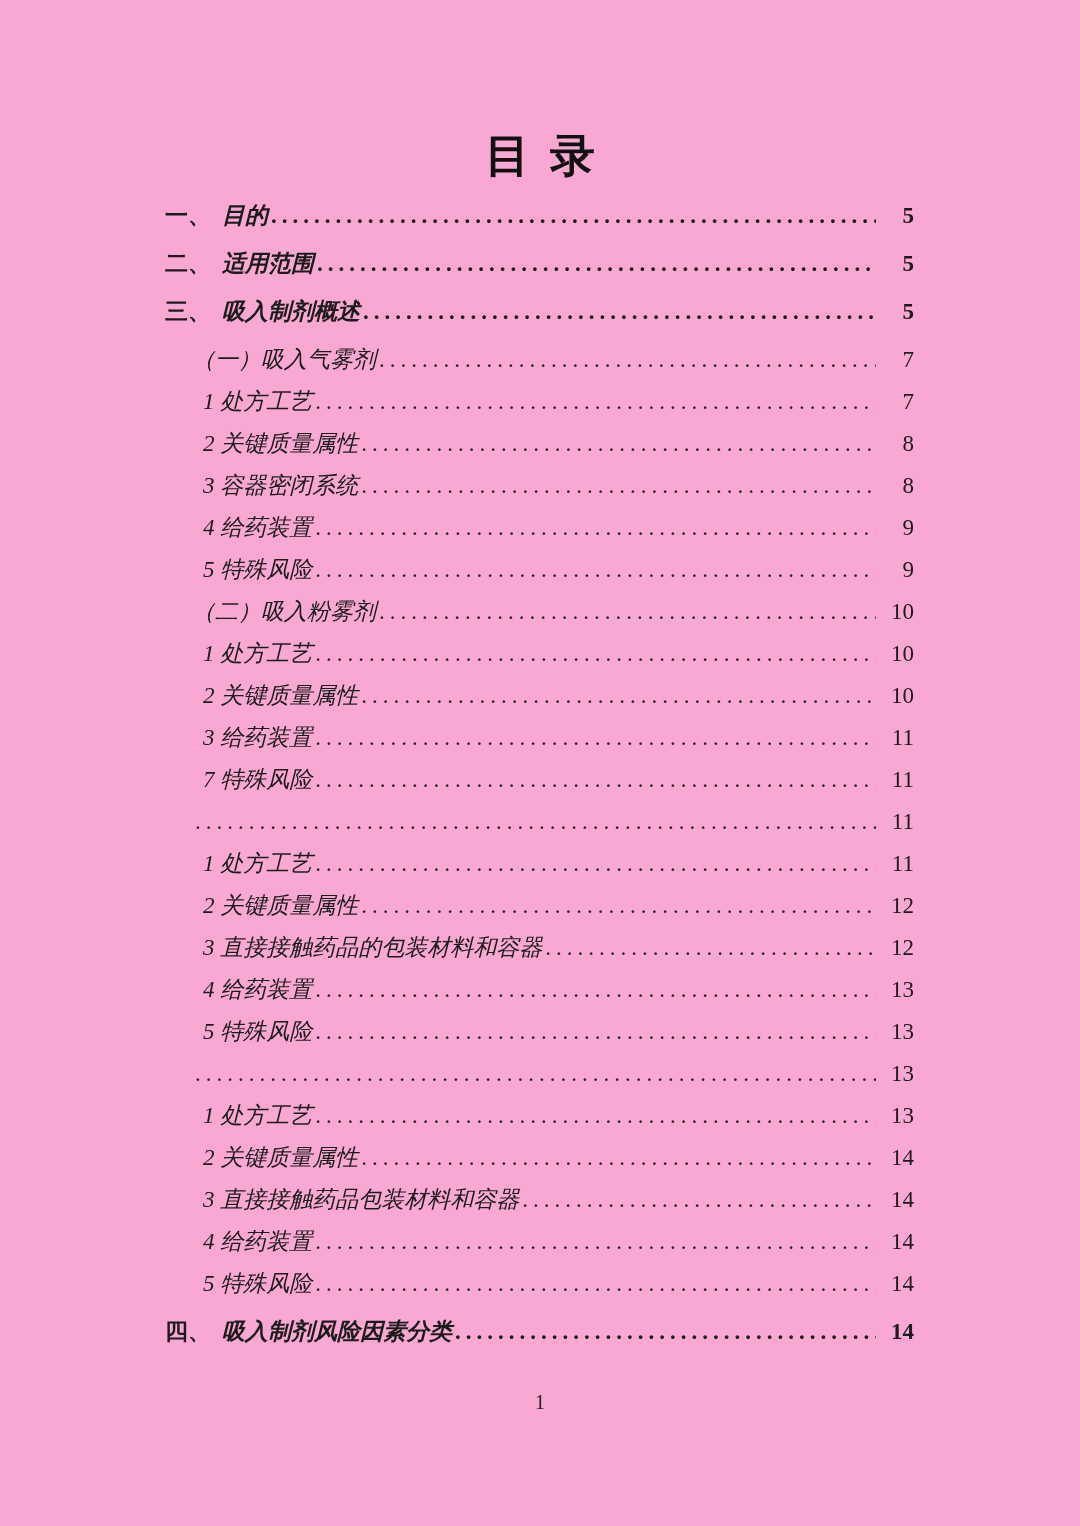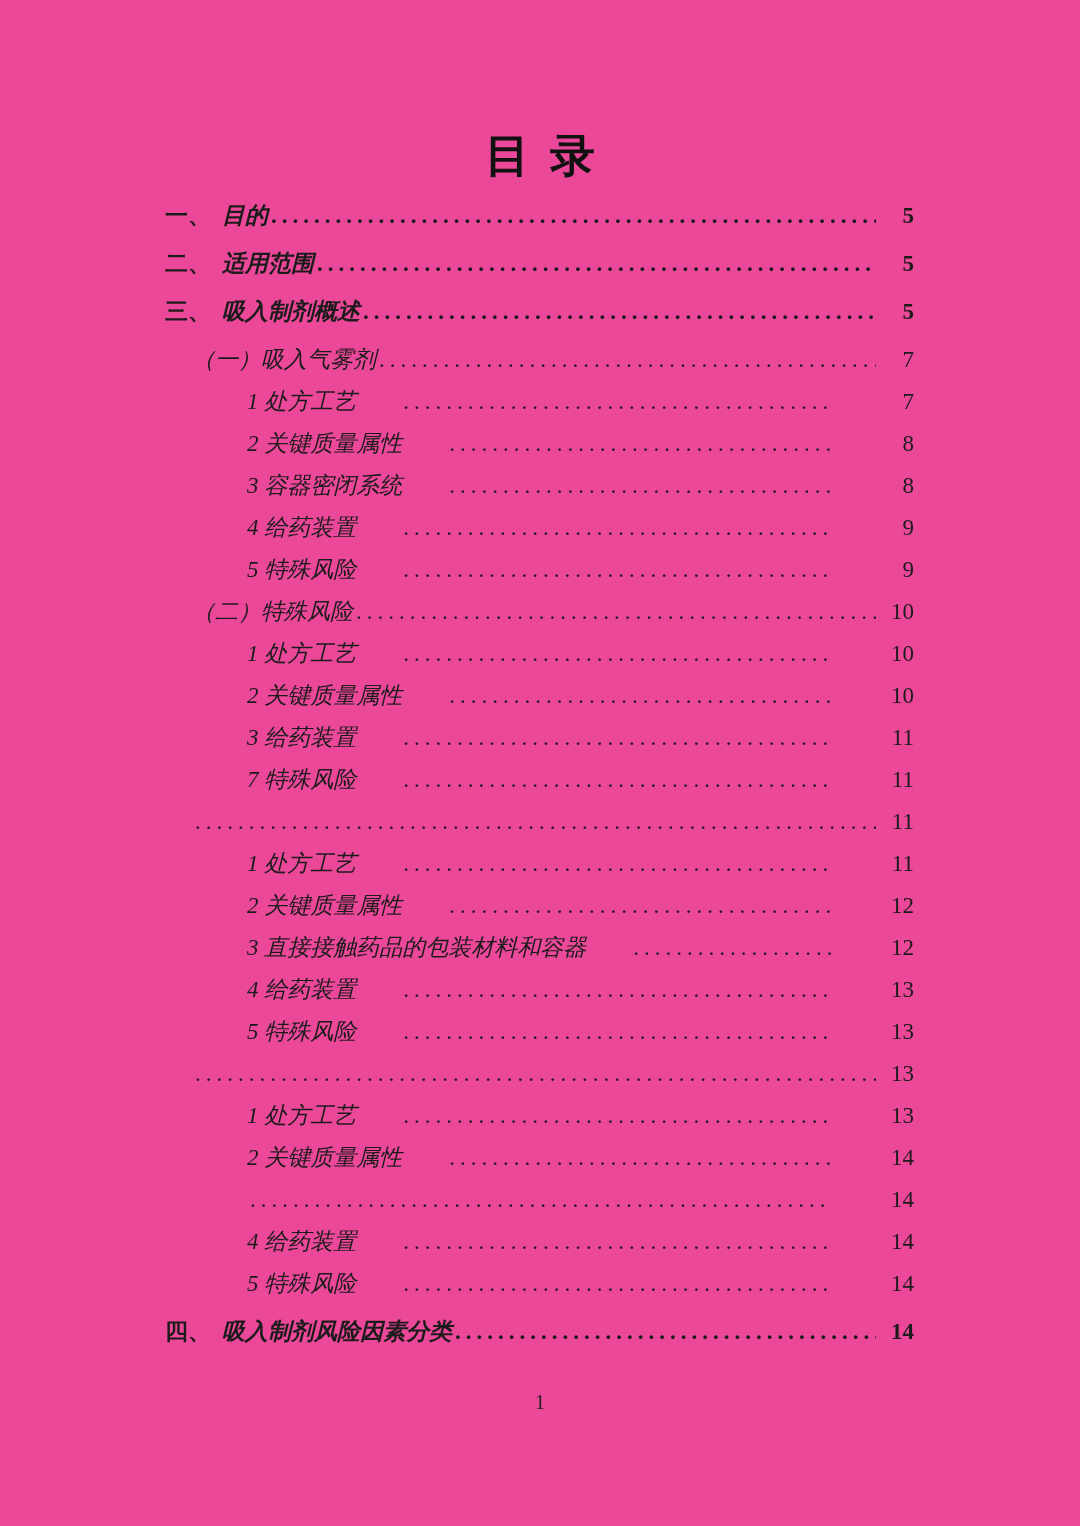--- a/index.html
+++ b/index.html
@@ -11,21 +11,21 @@
     width: 1080px;
     height: 1526px;
     font-family: "Liberation Serif", "DejaVu Serif", serif;
     color: #1b1b1b;
   }
   .page {
     position: relative;
     box-sizing: border-box;
     width: 1080px;
     height: 1526px;
-    background: #ec4899;
+    background: #f9a8d4;
     overflow: hidden;
   }
   .doc-title {
     margin: 0;
     padding-top: 134px;
     text-align: center;
     font-size: 45px;
     line-height: 1;
     font-weight: 700;
     letter-spacing: 20px;
@@ -41,21 +41,21 @@
     height: 42px;
     line-height: 42px;
     font-size: 23px;
     white-space: nowrap;
   }
   .toc-row.lvl1 {
     font-weight: 700;
     margin: 6px 0;
   }
   .toc-row.lvl2 { padding-left: 27px; }
-  .toc-row.lvl3 { padding-left: 38px; gap: 44px; }
+  .toc-row.lvl3 { padding-left: 38px; }
   .num { flex: none; }
   .lvl1 .num {
     display: inline-block;
     width: 57px;
   }
   .label {
     flex: none;
     white-space: nowrap;
     font-style: italic;
   }
@@ -143,21 +143,21 @@
     <span class="pg">9</span>
   </div>
       <div class="toc-row lvl3">
     <span class="num"></span>
     <span class="label">5 特殊风险</span>
     <span class="leader"></span>
     <span class="pg">9</span>
   </div>
       <div class="toc-row lvl2">
     <span class="num"></span>
-    <span class="label">（二）特殊风险</span>
+    <span class="label">（二）吸入粉雾剂</span>
     <span class="leader"></span>
     <span class="pg">10</span>
   </div>
       <div class="toc-row lvl3">
     <span class="num"></span>
     <span class="label">1 处方工艺</span>
     <span class="leader"></span>
     <span class="pg">10</span>
   </div>
       <div class="toc-row lvl3">
@@ -225,20 +225,21 @@
     <span class="pg">13</span>
   </div>
       <div class="toc-row lvl3">
     <span class="num"></span>
     <span class="label">2 关键质量属性</span>
     <span class="leader"></span>
     <span class="pg">14</span>
   </div>
       <div class="toc-row lvl3">
     <span class="num"></span>
+    <span class="label">3 直接接触药品包装材料和容器</span>
     <span class="leader"></span>
     <span class="pg">14</span>
   </div>
       <div class="toc-row lvl3">
     <span class="num"></span>
     <span class="label">4 给药装置</span>
     <span class="leader"></span>
     <span class="pg">14</span>
   </div>
       <div class="toc-row lvl3">

